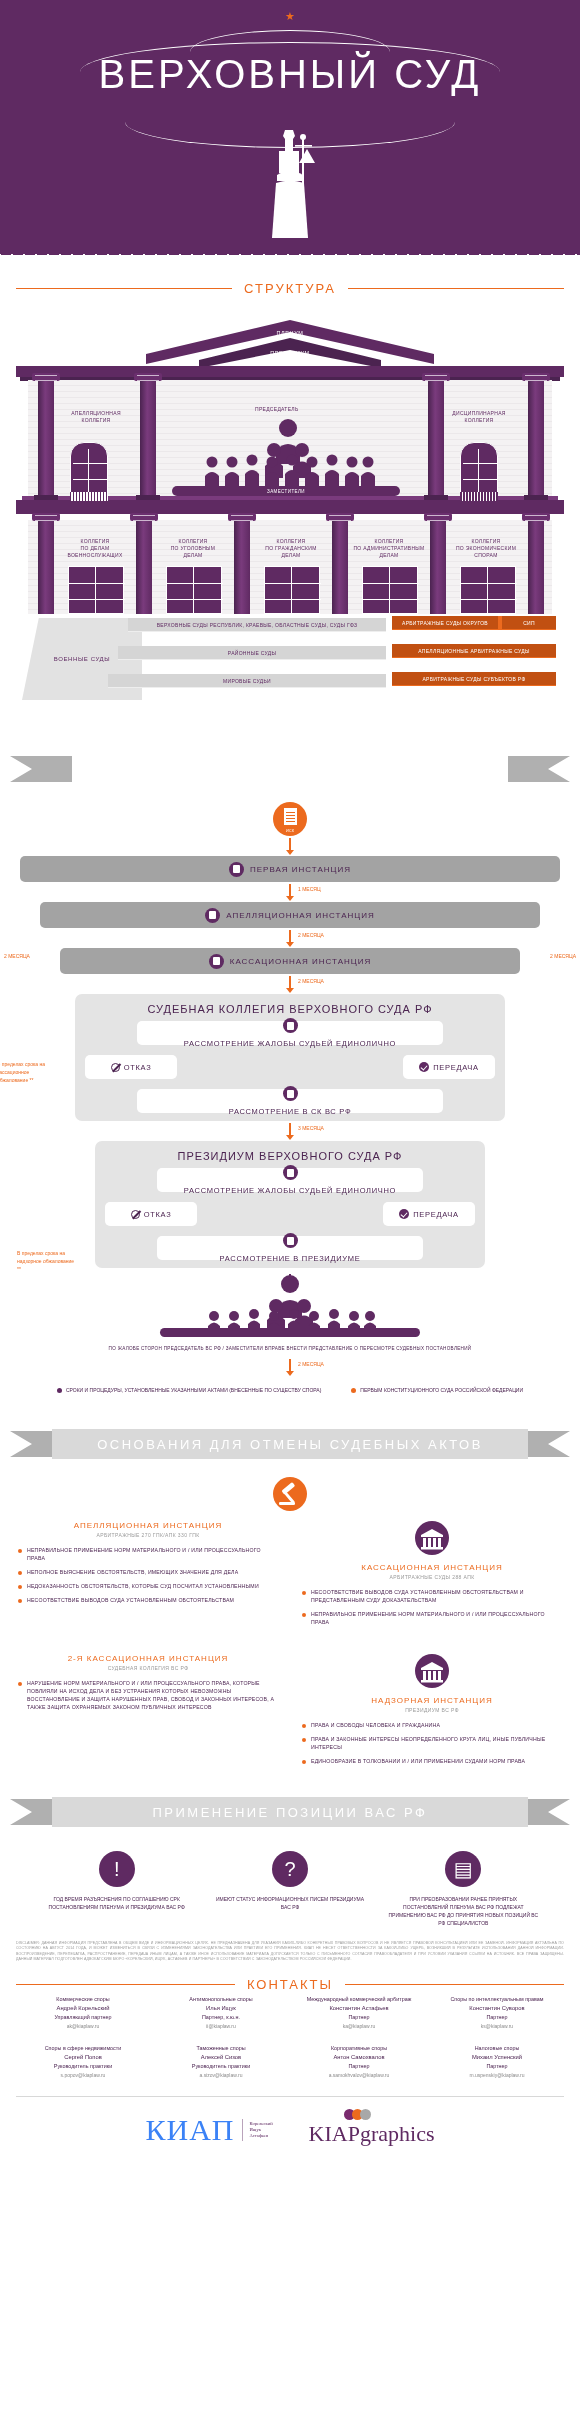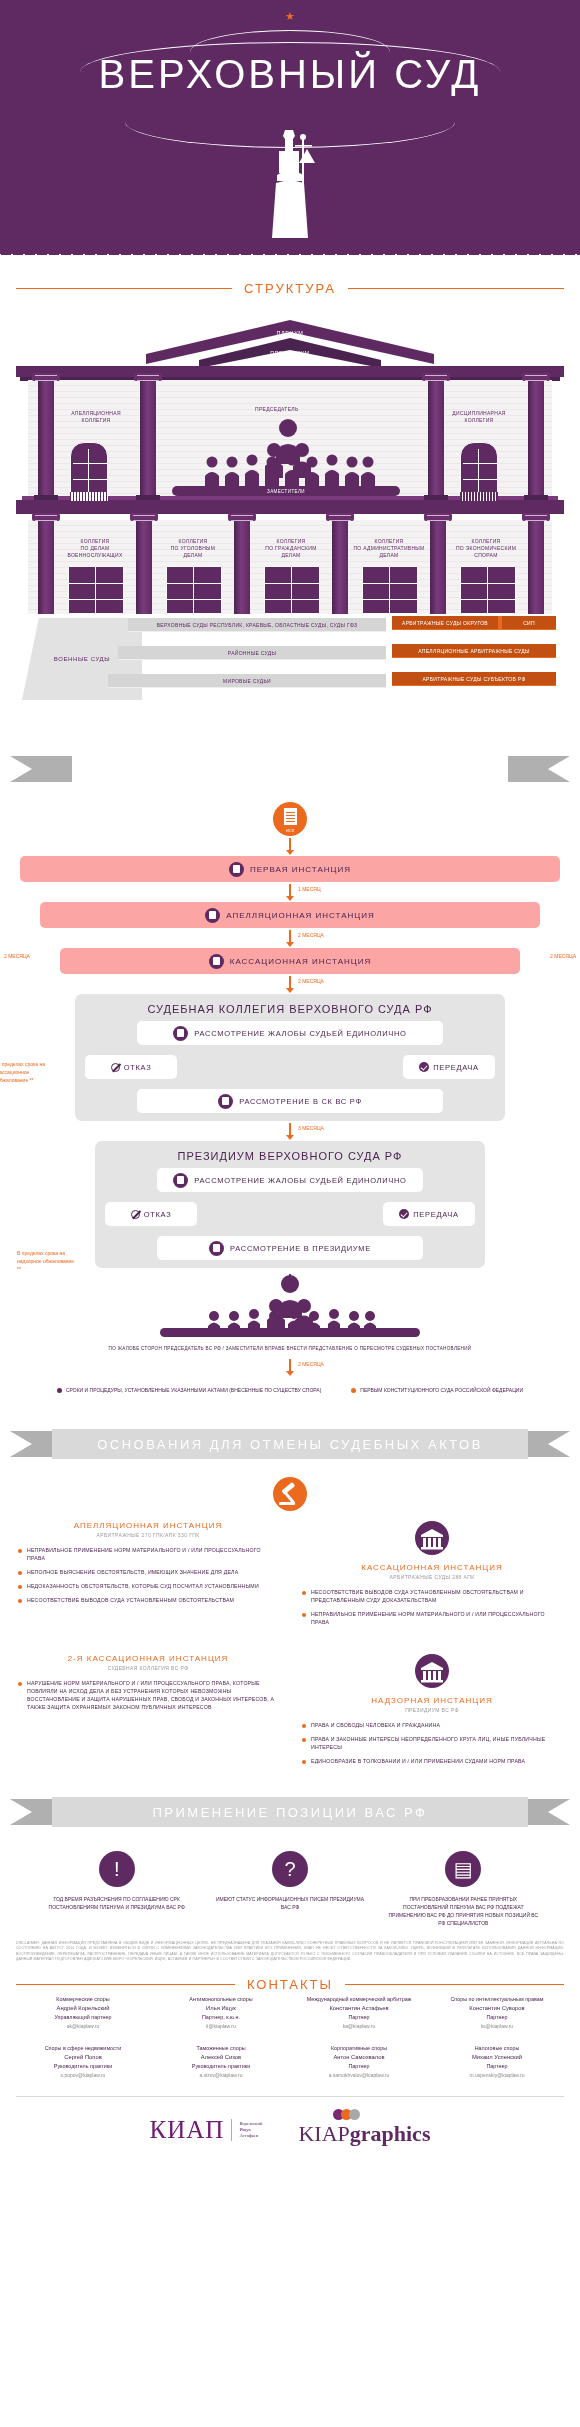--- a/index.html
+++ b/index.html
@@ -110,36 +110,36 @@
   .abgap{ position:absolute; height:14px; background:#ec6a1e;}
 
   
   .flow { position:relative; width:580px; padding:0 0 10px; }
   .doc-icon{ width:34px;height:34px;border-radius:50%;background:#ec6a1e;margin:6px auto 0;position:relative;}
   .doc-icon .pg{position:absolute;left:11px;top:6px;width:13px;height:17px;background:#fff;}
   .doc-icon .pg:after{content:"";position:absolute;left:2px;top:4px;width:9px;height:1px;
      background:#ec6a1e; box-shadow:0 3px 0 #ec6a1e,0 6px 0 #ec6a1e,0 9px 0 #ec6a1e;}
   .doc-icon .cap2{position:absolute;bottom:3px;left:0;right:0;text-align:center;font-size:4px;color:#fff;}
 
-  .bar { margin:0 auto; background:#fca5a5; border-radius:5px; height:26px;
+  .bar { margin:0 auto; background:#a3a3a3; border-radius:5px; height:26px;
          display:flex;align-items:center;justify-content:center; gap:6px; position:relative;}
   .bar .t{ font-size:8px; letter-spacing:1px; color:#4b2350;}
   .cir{ width:15px;height:15px;border-radius:50%;background:#5f2a62;position:relative;flex:none;}
   .cir:after{content:"";position:absolute;left:4px;top:3.5px;width:7px;height:8px;
      background:#fff; border-radius:1px;}
   .arrow-col{ display:flex;flex-direction:column;align-items:center;justify-content:center;
      position:relative; height:20px;}
   .arrow-col .stem{ width:2px;height:12px;background:#ec6a1e;}
   .arrow-col .head{ width:0;height:0;border-left:4px solid transparent;border-right:4px solid transparent;
      border-top:5px solid #ec6a1e;}
   .tlabel{ position:absolute; left:calc(50% + 8px); top:4px; font-size:5px; color:#ec6a1e; white-space:nowrap;}
   .panel{ margin:0 auto; background:#e4e4e4; border-radius:7px; position:relative; padding:6px 0 8px;}
   .panel .ptitle{ text-align:center;font-size:11px;letter-spacing:1px;color:#4b2350;padding:3px 0 6px;}
   .wbox{ background:#fff;border-radius:5px;height:24px;display:flex;align-items:center;
-         justify-content:center;gap:6px; }
+         justify-content:center;gap:6px;flex-direction:column; }
   .wbox .t{font-size:7.5px;letter-spacing:.7px;}
   .sm{ background:#fff;border-radius:5px;height:24px;display:flex;align-items:center;
        justify-content:center;gap:4px;width:92px;}
   .sm .t{font-size:7.5px;letter-spacing:.7px;}
   .ico-x{width:9px;height:9px;border-radius:50%;border:1.6px solid #4b2350;position:relative;}
   .ico-x:after{content:"";position:absolute;left:-1px;top:3px;width:11px;height:1.6px;background:#4b2350;
      transform:rotate(-45deg);}
   .ico-v{width:10px;height:10px;border-radius:50%;background:#5f2a62;position:relative;}
   .ico-v:after{content:"";position:absolute;left:2.5px;top:2px;width:3px;height:5px;border:1.6px solid #fff;
      border-top:none;border-left:none;transform:rotate(42deg);}
@@ -177,28 +177,28 @@
   .c-cell{ width:25%; text-align:center; margin-bottom:16px; }
   .c-area{ font-size:5.4px; color:#4b2350; margin-bottom:3px;}
   .c-name{ font-size:5.8px; color:#4b2350; margin-bottom:3px;}
   .c-role{ font-size:5.4px; color:#4b2350; margin-bottom:3px;}
   .c-mail{ font-size:5px; color:#8a8a8a;}
   .c-div{ height:1px;background:#d8d8d8;margin:2px 16px 14px;}
 
   
   .logos{ display:flex; align-items:center; justify-content:center; gap:36px; padding:2px 0 22px;}
   .kiap{ display:flex; align-items:center; gap:7px;}
-  .kiap .k{ font-family:"Liberation Serif", serif; font-size:25px; color:#701a75; letter-spacing:1px;}
+  .kiap .k{ font-family:"Liberation Serif", serif; font-size:30px; color:#3b82f6; letter-spacing:1px;}
   .kiap .vbar{ width:1px;height:22px;background:#b9a3bb;}
   .kiap .sub{ font-family:"Liberation Serif", serif; font-size:4.6px; color:#5f2a62; line-height:6px;}
   .kg{ position:relative; padding-top:8px;}
   .kg .dots{ position:absolute; top:-4px; left:38px; display:flex;}
   .kg .dots i{ width:11px;height:11px;border-radius:50%;display:block;margin-left:-3px;}
   .kg .txt{ font-family:"Liberation Serif", serif; font-size:22px; color:#5f2a62;}
-  .kg .txt b{ font-weight:700;}
+  .kg .txt b{ font-weight:400;}
 </style>
 </head>
 <body>
 
 <div class="page">
 
   <div class="hero">
     <div class="hero-star">★</div>
     <div class="hero-arc-top"></div>
     <div class="hero-arc-top2"></div>

